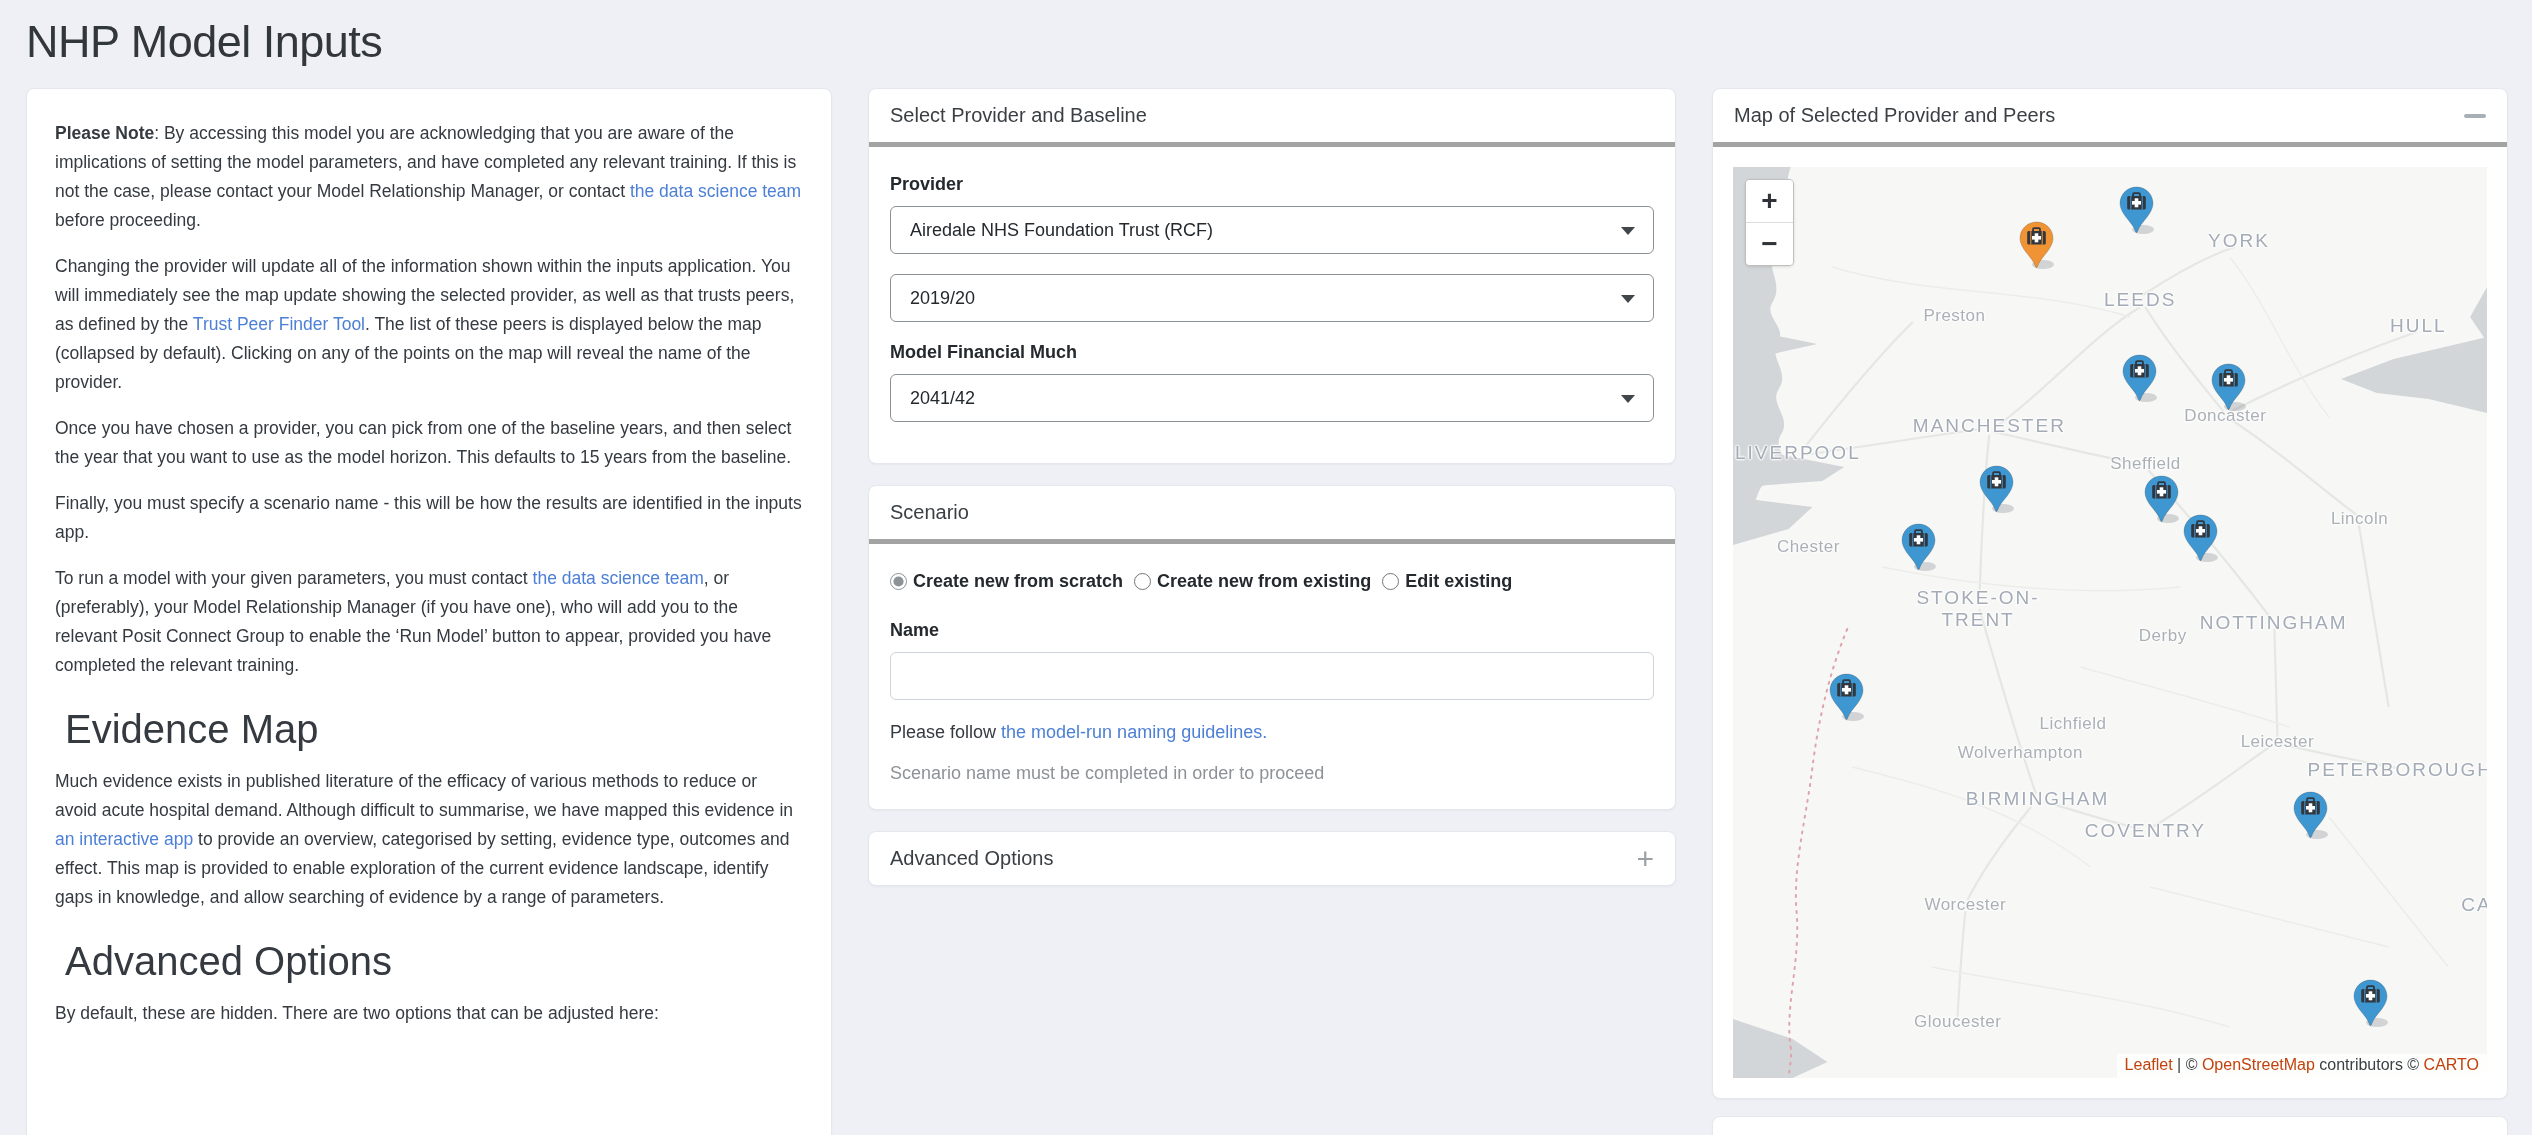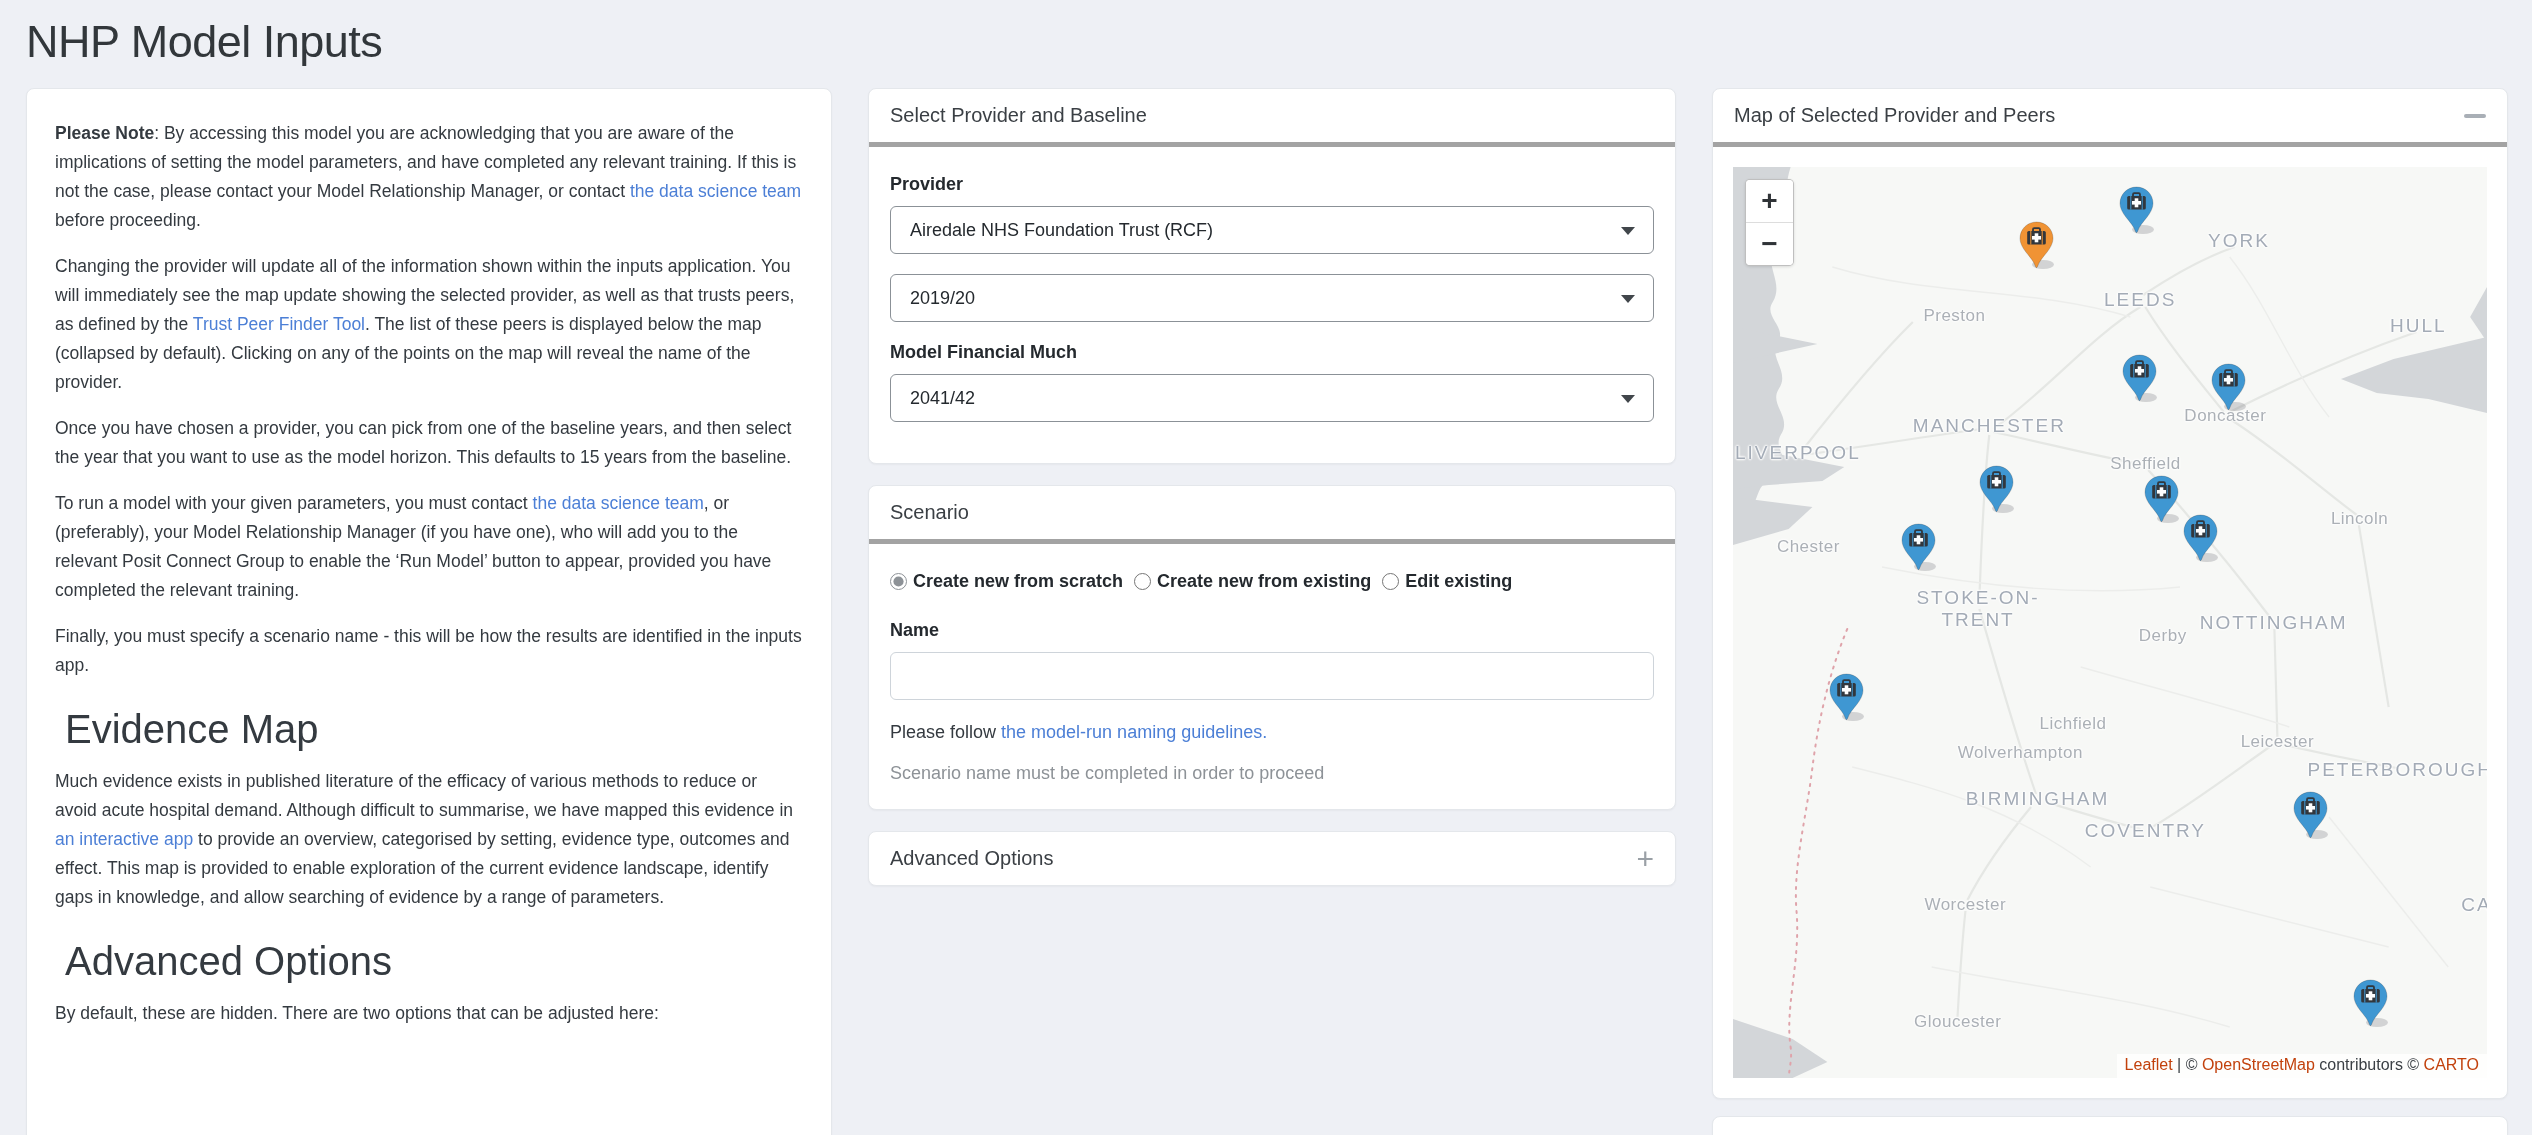--- a/index.html
+++ b/index.html
@@ -93,22 +93,22 @@
 
 <h1 id="page-title">NHP Model Inputs</h1>
 
 <div class="columns">
 
   <div class="card intro-card">
     <div id="intro-blocks">
         <p class="intro-p"><strong>Please Note</strong><span>: By accessing this model you are acknowledging that you are aware of the implications of setting the model parameters, and have completed any relevant training. If this is not the case, please contact your Model Relationship Manager, or contact </span><a class="link" href="#">the data science team</a><span> before proceeding.</span></p>
         <p class="intro-p"><span>Changing the provider will update all of the information shown within the inputs application. You will immediately see the map update showing the selected provider, as well as that trusts peers, as defined by the </span><a class="link" href="#">Trust Peer Finder Tool</a><span>. The list of these peers is displayed below the map (collapsed by default). Clicking on any of the points on the map will reveal the name of the provider.</span></p>
         <p class="intro-p"><span>Once you have chosen a provider, you can pick from one of the baseline years, and then select the year that you want to use as the model horizon. This defaults to 15 years from the baseline.</span></p>
+        <p class="intro-p"><span>Finally, you must specify a scenario name - this will be how the results are identified in the inputs app.</span></p>
         <p class="intro-p"><span>To run a model with your given parameters, you must contact </span><a class="link" href="#">the data science team</a><span>, or (preferably), your Model Relationship Manager (if you have one), who will add you to the relevant Posit Connect Group to enable the ‘Run Model’ button to appear, provided you have completed the relevant training.</span></p>
-        <p class="intro-p"><span>Finally, you must specify a scenario name - this will be how the results are identified in the inputs app.</span></p>
         <h2 class="intro-h2">Evidence Map</h2>
         <p class="intro-p"><span>Much evidence exists in published literature of the efficacy of various methods to reduce or avoid acute hospital demand. Although difficult to summarise, we have mapped this evidence in </span><a class="link" href="#">an interactive app</a><span> to provide an overview, categorised by setting, evidence type, outcomes and effect. This map is provided to enable exploration of the current evidence landscape, identify gaps in knowledge, and allow searching of evidence by a range of parameters.</span></p>
         <h2 class="intro-h2">Advanced Options</h2>
         <p class="intro-p"><span>By default, these are hidden. There are two options that can be adjusted here:</span></p>
       </div>
   </div>
 
   <div>
     <div class="card mid-card">
       <div class="card-header">

